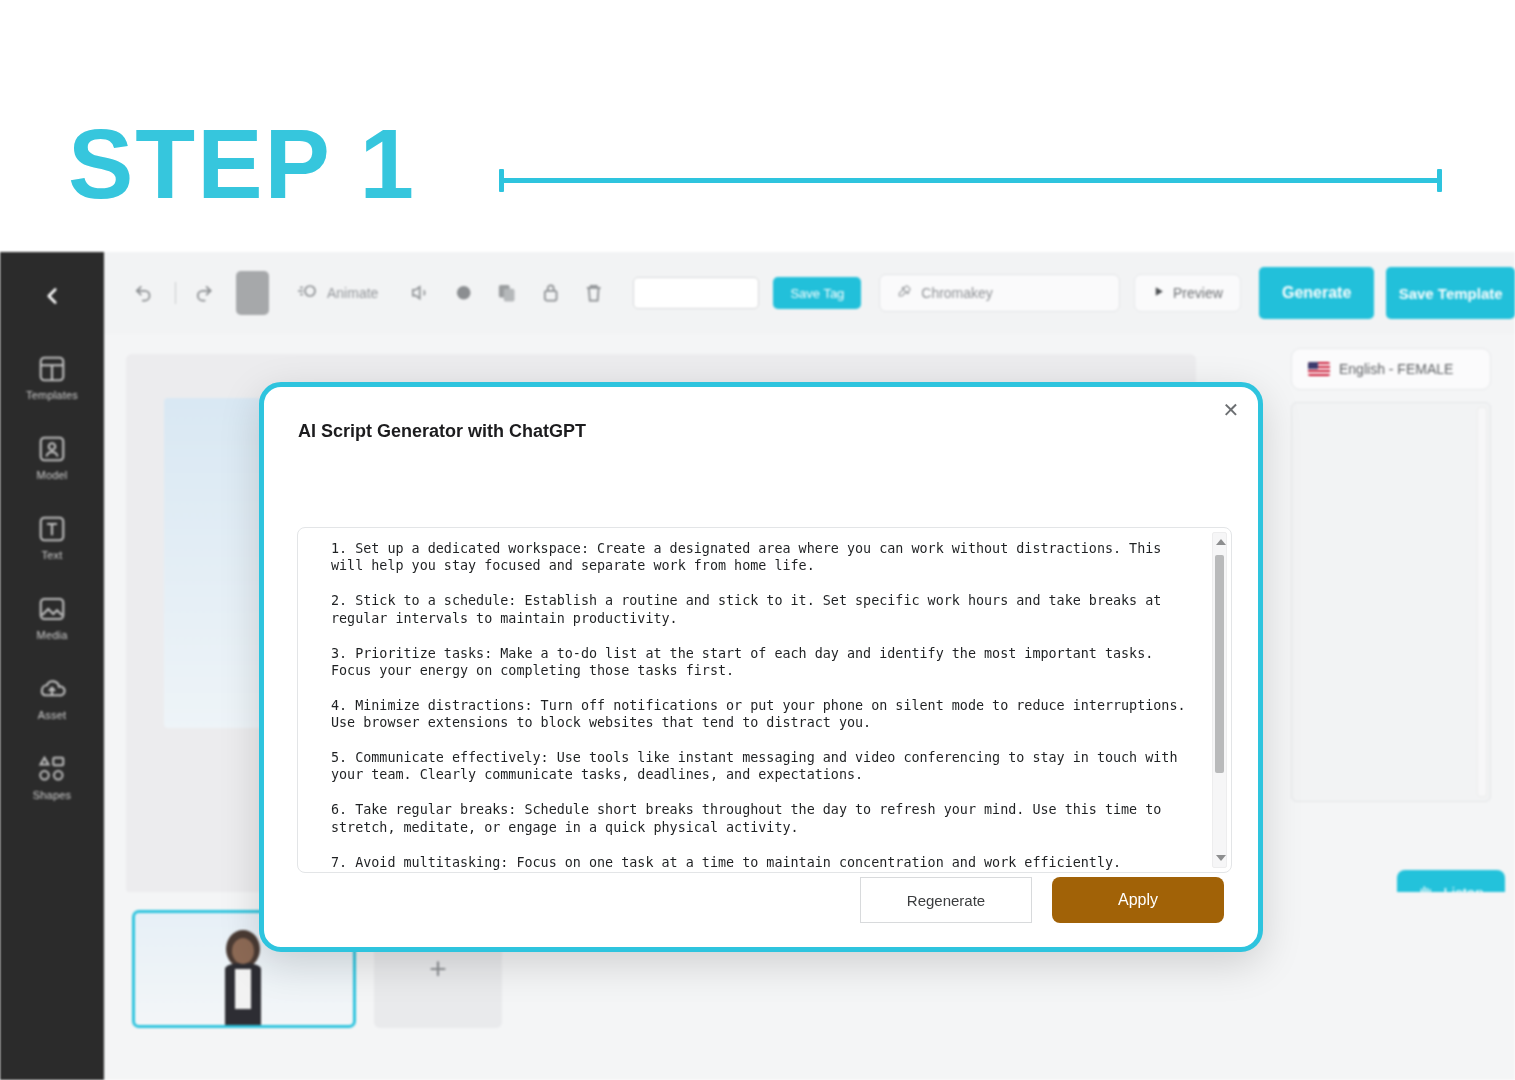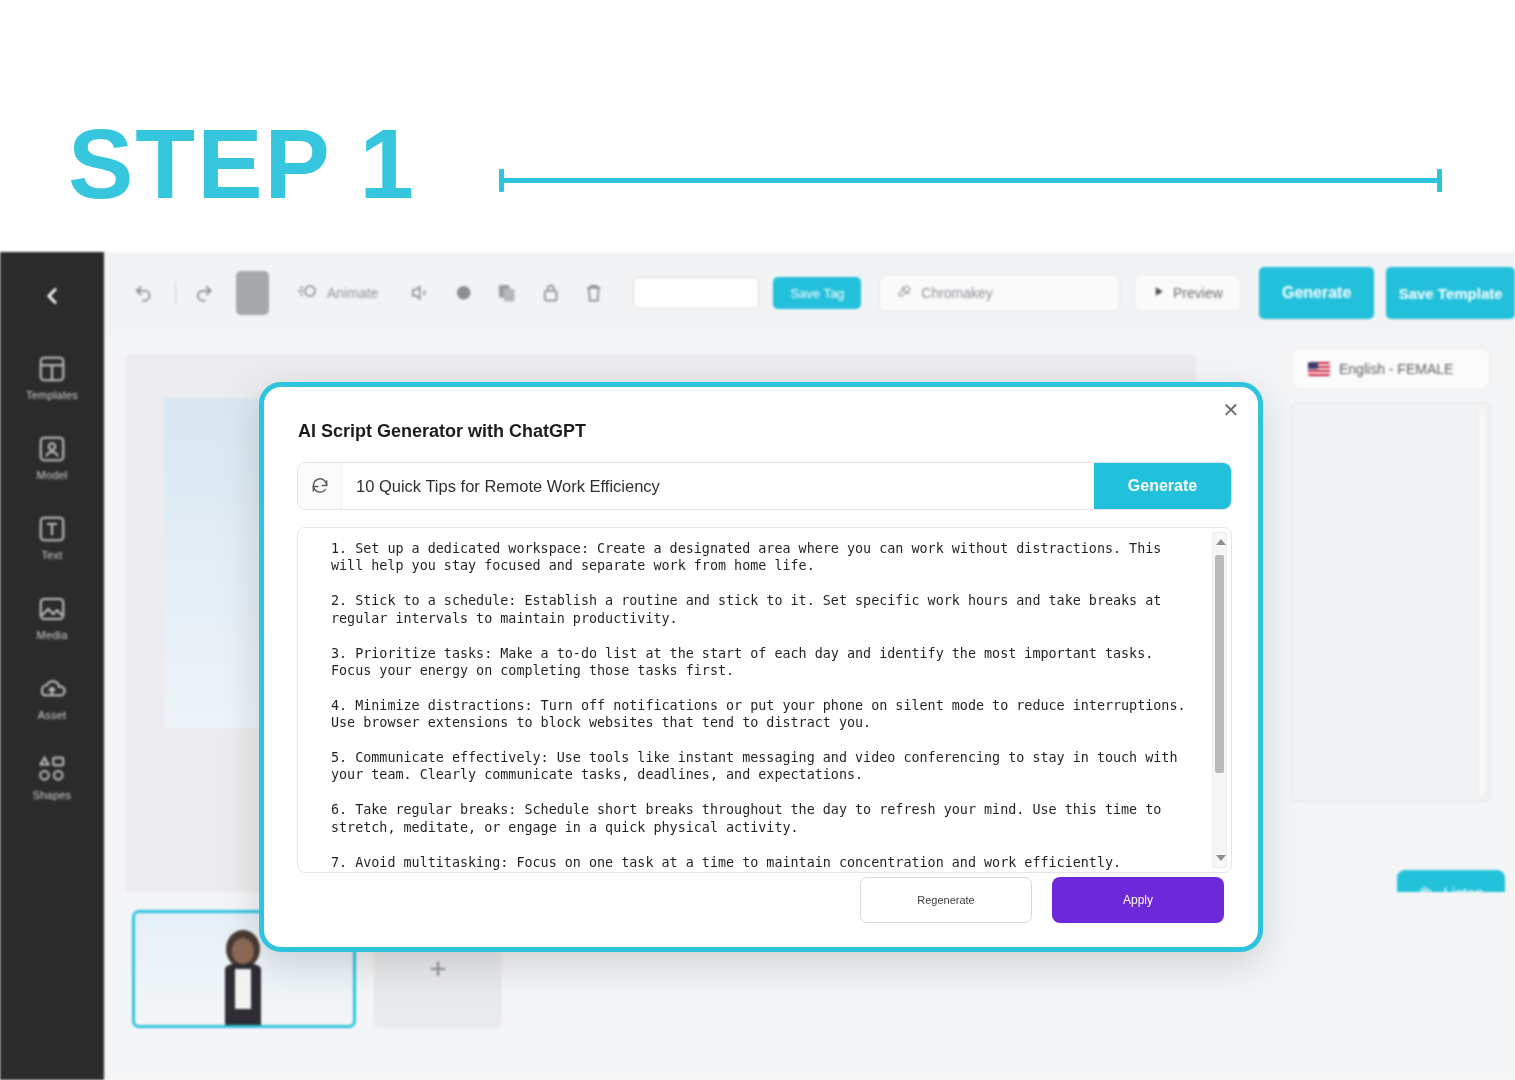--- a/index.html
+++ b/index.html
@@ -103,22 +103,22 @@
     font-size:13.4px; line-height:1.30; color:#1f2123;
     white-space:pre-wrap; word-break:normal;margin-left:13px;
   }
   .sa-scroll { position:absolute; right:4px; top:4px; width:15px; bottom:4px; background:#f6f6f7; border:1px solid #ededee; border-radius:2px; }
   .sa-thumb { position:absolute; left:2px; top:22px; width:9px; height:218px; background:#b9babb; border-radius:2px; }
   .sa-arrow { position:absolute; left:3px; width:0; height:0; border-left:5px solid transparent; border-right:5px solid transparent; }
   .sa-arrow.up { top:6px; border-bottom:6px solid #8d8e8f; }
   .sa-arrow.dn { bottom:6px; border-top:6px solid #8d8e8f; }
 
   .modal-actions { position:absolute; right:34px; bottom:24px; display:flex; gap:20px; align-items:center; }
-  .btn-regen { width:172px; height:46px; background:#fff; border:1px solid #d8dadc; border-radius:7px; font-size:11px; color:#3b3d3f; display:flex; align-items:center; justify-content:center; }
-  .btn-apply { width:172px; height:46px; background:#6d28d9; border:none; border-radius:8px; font-size:12px; color:#fff; display:flex; align-items:center; justify-content:center; }
+  .btn-regen { width:172px; height:46px; background:#fff; border:1px solid #d8dadc; border-radius:0; font-size:15px; color:#3b3d3f; display:flex; align-items:center; justify-content:center; }
+  .btn-apply { width:172px; height:46px; background:#a16207; border:none; border-radius:8px; font-size:16px; color:#fff; display:flex; align-items:center; justify-content:center; }
 </style>
 </head>
 <body>
 
 <div id="root">
 
   <div class="banner">
     <div class="step-title">STEP 1</div>
     <div class="dim-line"></div>
     <div class="dim-cap left"></div>
@@ -312,31 +312,20 @@
       <div class="add-scene">
         <span>+</span>
       </div>
     </div>
   </div>
 
   <div class="modal">
     <div class="modal-close">✕</div>
     <div class="modal-title">AI Script Generator with ChatGPT</div>
 
-    <div class="prompt-row">
-      <span class="refresh-btn">
-        <svg width="20" height="20" viewBox="0 0 24 24" fill="none" stroke="currentColor" stroke-width="1.8" stroke-linecap="round">
-            <path d="M20 11a8 8 0 10-1.6 5.3"></path>
-            <polyline points="20 6 20 11.5 14.5 11.5"></polyline>
-            <polyline points="4 18 4 12.5 9.5 12.5"></polyline>
-          </svg>
-      </span>
-      <input class="prompt-input" value="10 Quick Tips for Remote Work Efficiency" style="">
-      <span class="gen-btn">Generate</span>
-    </div>
 
     <div class="script-area">
       <div class="script-text">1. Set up a dedicated workspace: Create a designated area where you can work without distractions. This will help you stay focused and separate work from home life.
 
 2. Stick to a schedule: Establish a routine and stick to it. Set specific work hours and take breaks at regular intervals to maintain productivity.
 
 3. Prioritize tasks: Make a to-do list at the start of each day and identify the most important tasks. Focus your energy on completing those tasks first.
 
 4. Minimize distractions: Turn off notifications or put your phone on silent mode to reduce interruptions. Use browser extensions to block websites that tend to distract you.
 

